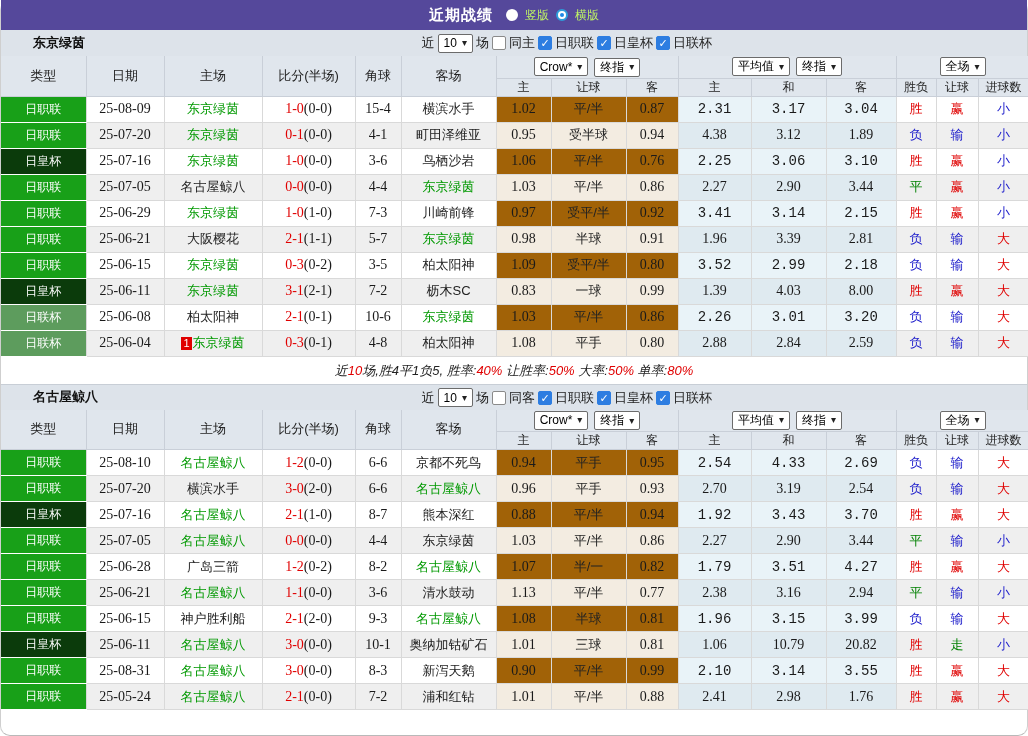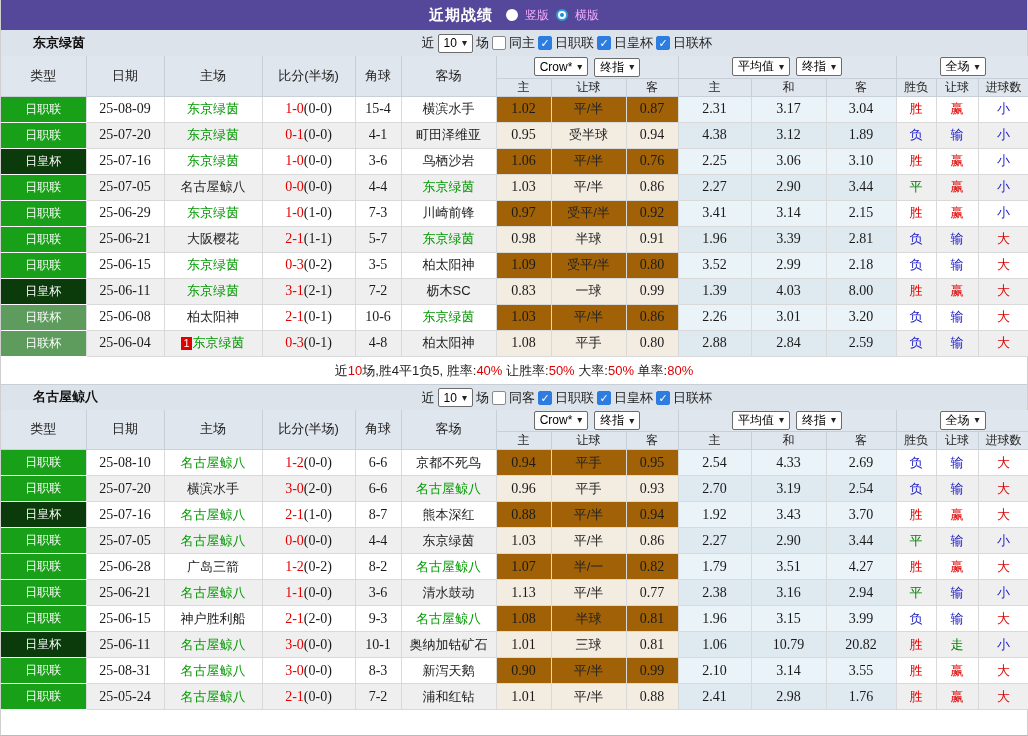--- a/index.html
+++ b/index.html
@@ -1,26 +1,26 @@
 <!DOCTYPE html>
 <html><head>
 <meta charset="utf-8">
 <style>
   * { box-sizing: border-box; margin: 0; padding: 0; }
   html,body { background:#fff; }
   body { font-family: "Liberation Sans", "DejaVu Sans", sans-serif; width:1028px; }
-  .page { width:1028px; height:736px; border-left:1px solid #cfcfcf; border-right:1px solid #cfcfcf; border-bottom:1px solid #b9b9b9; background:#fff; }
+  .page { width:1028px; height:736px; border-left:1px solid #cfcfcf; border-right:1px solid #cfcfcf; border-bottom:1px solid #b9b9b9; background:#fff;border-radius:10px; }
 
   
   .topbar { height:30px; background:#55489B; display:flex; align-items:center; justify-content:center; gap:7px; }
   .topbar .title { color:#fff; font-weight:bold; font-size:15px; letter-spacing:1px; margin-right:6px; }
   .radio { display:inline-block; width:12px; height:12px; border-radius:50%; background:#fff; vertical-align:middle; }
   .radio.checked { background:#fff; border:2px solid #2D9CDB; }
   .radio.checked::after { content:""; display:block; width:4px; height:4px; border-radius:50%; background:#1E88E5; margin:2px auto; }
-  .radio-label { color:#f0abfc; font-size:12px; }
+  .radio-label { color:#bef264; font-size:12px; }
 
   
   .section-title { position:relative; height:26px; background:#dde3ea; border-top:1px solid #c8ced6; display:flex; align-items:center; }
   .team-name { font-weight:bold; font-size:13px; color:#111; margin-left:32px; }
   .filters { position:absolute; right:315px; top:0; height:26px; display:flex; align-items:center; gap:3px; font-size:13px; color:#222; }
   .select { display:inline-flex; align-items:center; gap:5px; background:#fff; border:1px solid #6b6b6b; border-radius:2px; height:19px; padding:0 5px; font-size:12px; color:#000; cursor:default; }
   .sel-arrow { font-size:10px; line-height:10px; color:#222; }
   .checkbox { display:inline-block; width:14px; height:14px; border-radius:2px; background:#fff; border:1px solid #8a8a8a; text-align:center; line-height:13px; font-size:11px; vertical-align:middle; }
   .checkbox.checked { background:#2D7DE1; border-color:#2D7DE1; color:#fff; font-weight:bold; }
 
@@ -30,33 +30,33 @@
   thead tr.group th { height:22px; }
   thead tr.sub th { height:17px; font-size:12px; }
   thead th.grp { padding:1px 0; }
   thead th .select { margin:0 3px; }
   tbody td { height:26px; text-align:center; font-size:13px; color:#222;
              border-right:1px solid #d9d9d9; border-bottom:1px solid #d9d9d9; overflow:hidden; white-space:nowrap; }
   tr.odd td { background:#fff; }
   tr.even td { background:#efefef; }
   tr.odd td.odds { background:#a16207; }
   tr.even td.odds { background:#f3ece1; }
-  tr.odd td.avg { background:#e9f3f8; }
+  tr.odd td.avg { background:#e9f3f8;font-family:Liberation Mono, monospace; }
   tr.even td.avg { background:#dfeaf0; }
   td.type { color:#fff; font-size:12px; border-bottom:1px solid #fff; }
   td.num { font-family:"Liberation Serif","DejaVu Serif",serif; font-size:14px; color:#1a1a1a; }
   .score-ft { color:#E00000; }
   .focus { color:#009900; }
   .badge { display:inline-block; background:#E00000; color:#fff; font-size:11px; line-height:13px; padding:0 2px; margin-right:1px; font-family:"Liberation Sans",sans-serif; }
   .r-red { color:#E00000; }
   .r-green { color:#008000; }
   .r-blue { color:#2222CC; }
 
   
-  .summary { height:27px; line-height:27px; text-align:center; font-size:13px; color:#222; background:#fff; }
+  .summary { height:27px; line-height:27px; text-align:center; font-size:13px; color:#222; background:#fff;font-style:italic; }
   .summary .red { color:#E00000; }
 </style>
 </head>
 <body>
 
 <div class="page">
 
   <div class="topbar">
     <span class="title">近期战绩</span>
     <span class="radio"></span>

